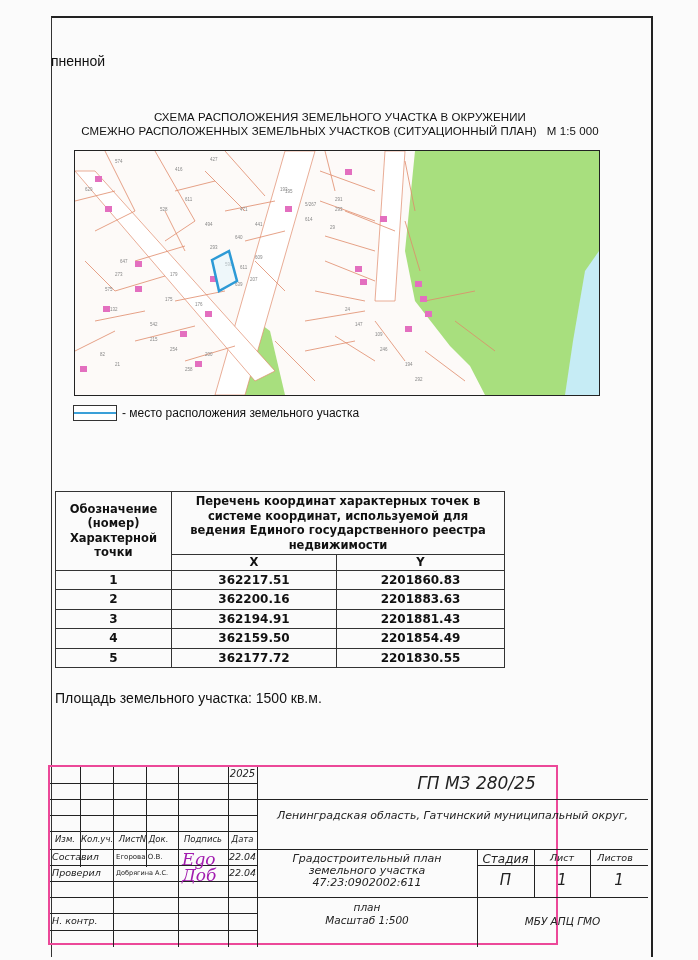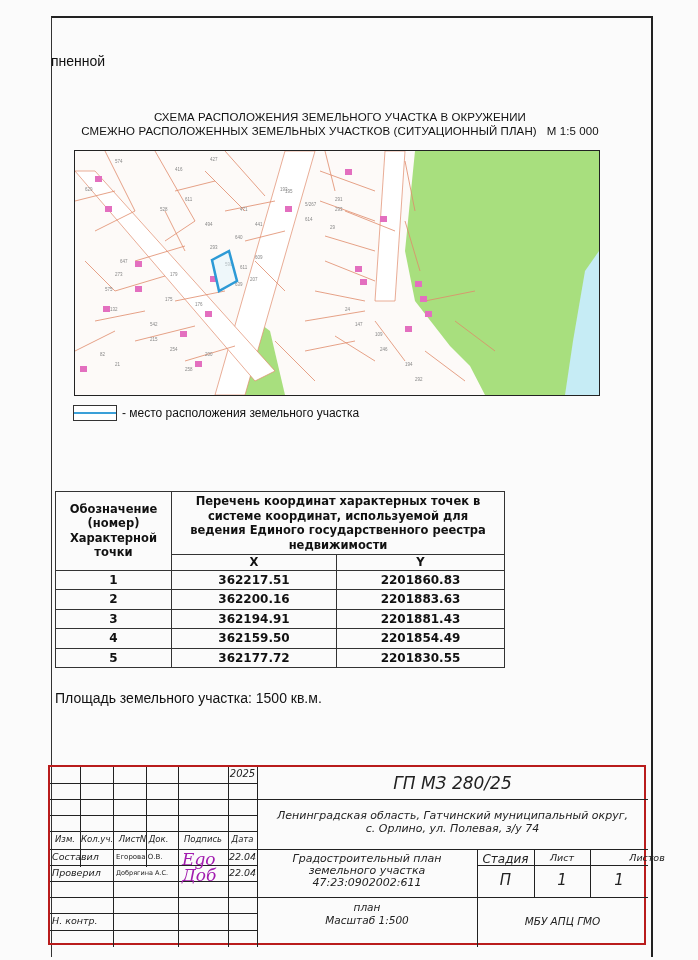--- a/index.html
+++ b/index.html
@@ -12,21 +12,21 @@
   .map svg { width:100%; height:100%; display:block; }
   .legend { position:absolute; left:73px; top:405px; display:flex; align-items:center; font-size:12px; }
   .legend-swatch { width:42px; height:14px; border:1px solid #333; position:relative; margin-right:5px; background:#fff; }
   .legend-swatch::after { content:""; position:absolute; left:0; right:0; top:6px; height:2px; background:#3aa0d8; }
   table.coords { position:absolute; left:55px; top:491px; border-collapse:collapse; font-family:"DejaVu Sans", sans-serif; font-size:11.5px; }
   table.coords td, table.coords th { border:1px solid #333; text-align:center; font-weight:bold; padding:0; }
   table.coords th { line-height:14.5px; }
   .c1 { width:115px; } .c2 { width:164px; } .c3 { width:167px; }
   table.coords td { height:18.5px; font-size:12px; }
   .area { position:absolute; left:55px; top:690px; font-size:14px; }
-  .stamp { position:absolute; left:48px; top:765px; width:598px; height:180px; border:2px solid #b91c1c; box-sizing:border-box; font-family:"DejaVu Sans", sans-serif; font-style:italic; }
+  .stamp { position:absolute; left:48px; top:765px; width:510px; height:180px; border:2px solid #ec4899; box-sizing:border-box; font-family:"DejaVu Sans", sans-serif; font-style:italic; }
   .stamp .hline { position:absolute; height:0; border-top:1px solid #222; }
   .stamp .vline { position:absolute; width:0; border-left:1px solid #222; }
   .txt { position:absolute; text-align:center; font-style:italic; font-family:"DejaVu Sans", sans-serif; color:#222; }
   .sig { position:absolute; color:#a21caf; font-size:17px; font-family:"DejaVu Serif", serif; font-style:italic; }
 </style>
 </head>
 <body>
 
 <div class="page-frame"></div>
 
@@ -227,24 +227,23 @@
 
   <div class="hline" style="left:207px;width:391px;top:32px;"></div>
   <div class="hline" style="left:207px;width:391px;top:82px;"></div>
   <div class="hline" style="left:207px;width:391px;top:130px;"></div>
   <div class="vline" style="left:427px;top:82px;height:98px;"></div>
   <div class="hline" style="left:427px;width:171px;top:98px;"></div>
   <div class="vline" style="left:484px;top:82px;height:48px;"></div>
   <div class="vline" style="left:540px;top:82px;height:48px;"></div>
 
   <div class="txt" style="left:178px;top:1px;width:29px;font-size:10px;">2025</div>
-  <div class="txt" style="left:207px;top:6px;width:391px;font-size:17px;">ГП МЗ 280/25</div>
+  <div class="txt" style="left:207px;top:6px;width:391px;font-size:17px;padding-left:24px;">ГП МЗ 280/25</div>
   <div class="txt" style="left:207px;top:42px;width:391px;font-size:11px;line-height:13px;">
     <div>Ленинградская область, Гатчинский муниципальный округ,</div>
-    <div>с. Орлино, ул. Полевая, з/у 74</div>
   </div>
 
   <div id="colheads">
       <div class="txt" style="left: 1px; top: 67px; width: 28px; font-size: 8.5px; white-space: nowrap; overflow: hidden;">Изм.</div>
       <div class="txt" style="left: 31px; top: 67px; width: 31px; font-size: 8.5px; white-space: nowrap; overflow: hidden;">Кол.уч.</div>
       <div class="txt" style="left: 64px; top: 67px; width: 31px; font-size: 8.5px; white-space: nowrap; overflow: hidden;">Лист</div>
       <div class="txt" style="left: 89px; top: 67px; width: 30px; font-size: 8.5px; white-space: nowrap; overflow: hidden;">N Док.</div>
       <div class="txt" style="left: 129px; top: 67px; width: 48px; font-size: 8.5px; white-space: nowrap; overflow: hidden;">Подпись</div>
       <div class="txt" style="left: 179px; top: 67px; width: 27px; font-size: 8.5px; white-space: nowrap; overflow: hidden;">Дата</div>
     </div>
@@ -262,21 +261,21 @@
   <div class="txt" style="left:2px;top:148px;width:60px;font-size:9.5px;text-align:left;">Н. контр.</div>
 
   <div class="txt" style="left:207px;top:86px;width:220px;font-size:11px;line-height:12px;">
     <div>Градостроительный план</div>
     <div>земельного участка</div>
     <div>47:23:0902002:611</div>
   </div>
 
   <div class="txt" style="left:427px;top:85px;width:57px;font-size:12px;">Стадия</div>
   <div class="txt" style="left:484px;top:85px;width:56px;font-size:9.5px;">Лист</div>
-  <div class="txt" style="left:568px;top:85px;width:58px;font-size:9.5px;">Листов</div>
+  <div class="txt" style="left:536px;top:85px;width:58px;font-size:9.5px;">Листов</div>
   <div class="txt" style="left:427px;top:104px;width:57px;font-size:15px;">П</div>
   <div class="txt" style="left:484px;top:104px;width:56px;font-size:15px;">1</div>
   <div class="txt" style="left:540px;top:104px;width:58px;font-size:15px;">1</div>
 
   <div class="txt" style="left:207px;top:134px;width:220px;font-size:10.5px;line-height:12.5px;">
     <div>план</div>
     <div>Масштаб 1:500</div>
   </div>
   <div class="txt" style="left:427px;top:148px;width:171px;font-size:10.5px;">МБУ АПЦ ГМО</div>
 </div>

